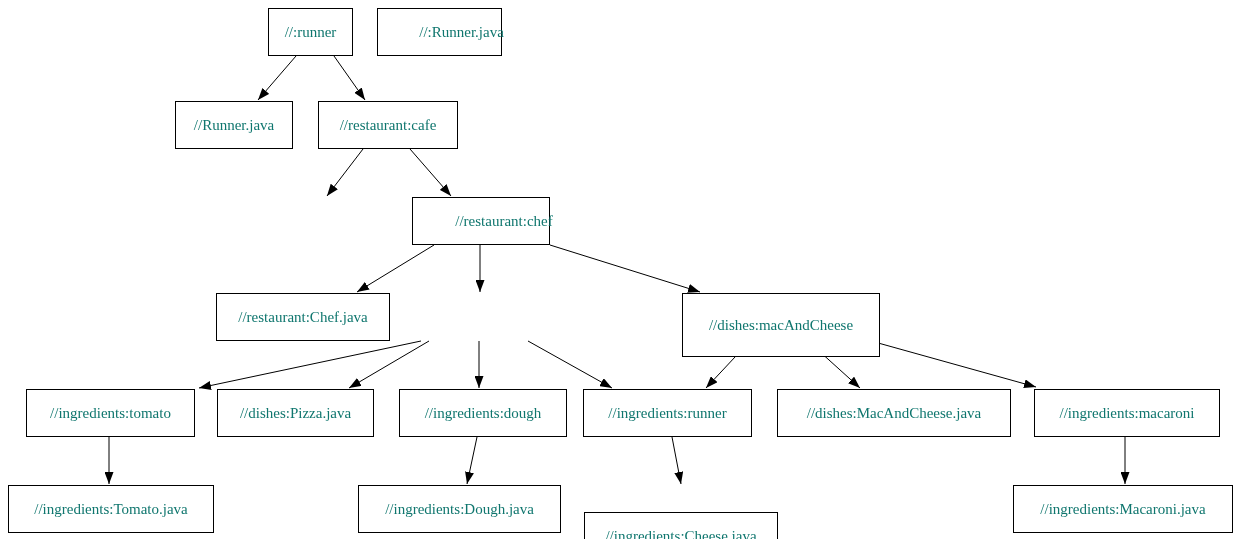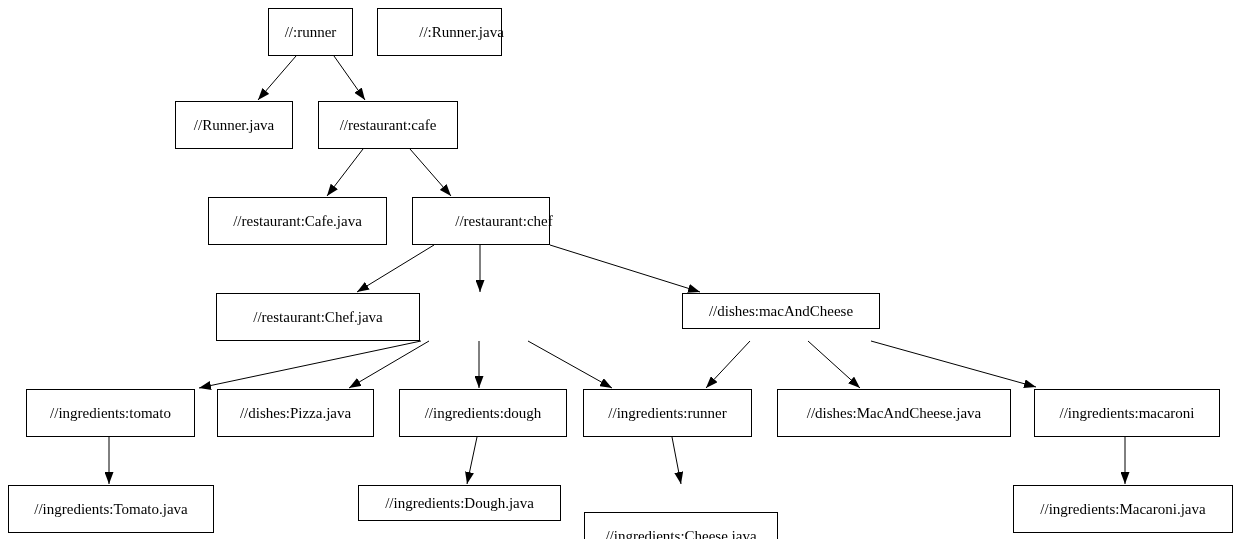--- a/index.html
+++ b/index.html
@@ -23,21 +23,21 @@
   .node {
     position: absolute;
     display: flex;
     align-items: center;
     justify-content: center;
     box-sizing: border-box;
     border: 1px solid #000000;
     background: #ffffff;
     font-size: 15px;
     line-height: 1;
-    color: #000000;
+    color: #0f766e;
     white-space: nowrap;
     text-align: center;
   }
   .edge-line {
     stroke: #000000;
     stroke-width: 1;
     fill: none;
   }
 </style>
 </head>
@@ -67,27 +67,26 @@
       <line x1="109" y1="437" x2="109" y2="484" class="edge-line" stroke="#000000" marker-end="url(#arrowhead)"></line>
       <line x1="477" y1="437" x2="467" y2="484" class="edge-line" stroke="#000000" marker-end="url(#arrowhead)"></line>
       <line x1="672" y1="437" x2="681" y2="484" class="edge-line" stroke="#000000" marker-end="url(#arrowhead)"></line>
       <line x1="1125" y1="437" x2="1125" y2="484" class="edge-line" stroke="#000000" marker-end="url(#arrowhead)"></line>
     </svg>
 
 <div class="node" style="left: 268px; top: 8px; width: 85px; height: 48px; background: rgb(255, 255, 255); border-color: rgb(0, 0, 0);">//:runner</div>
     <div class="node" style="left: 377px; top: 8px; width: 125px; height: 48px; background: rgb(255, 255, 255); border-color: rgb(0, 0, 0); padding-left: 44px;">//:Runner.java</div>
     <div class="node" style="left: 175px; top: 101px; width: 118px; height: 48px; background: rgb(255, 255, 255); border-color: rgb(0, 0, 0);">//Runner.java</div>
     <div class="node" style="left: 318px; top: 101px; width: 140px; height: 48px; background: rgb(255, 255, 255); border-color: rgb(0, 0, 0);">//restaurant:cafe</div>
-    <div class="node" style="left: 208px; top: 197px; width: 179px; height: 48px; background: rgb(255, 255, 255); border-color: rgb(0, 0, 0);">//restaurant:Cafe.java</div>
     <div class="node" style="left: 412px; top: 197px; width: 138px; height: 48px; background: rgb(255, 255, 255); border-color: rgb(0, 0, 0); padding-left: 46px;">//restaurant:chef</div>
-    <div class="node" style="left: 216px; top: 293px; width: 204px; height: 48px; background: rgb(255, 255, 255); border-color: rgb(0, 0, 0);">//restaurant:Chef.java</div>
-    <div class="node" style="left: 682px; top: 293px; width: 198px; height: 36px; background: rgb(255, 255, 255); border-color: rgb(0, 0, 0);">//dishes:macAndCheese</div>
+    <div class="node" style="left: 216px; top: 293px; width: 174px; height: 48px; background: rgb(255, 255, 255); border-color: rgb(0, 0, 0);">//restaurant:Chef.java</div>
+    <div class="node" style="left: 682px; top: 293px; width: 198px; height: 64px; background: rgb(255, 255, 255); border-color: rgb(0, 0, 0);">//dishes:macAndCheese</div>
     <div class="node" style="left: 26px; top: 389px; width: 169px; height: 48px; background: rgb(255, 255, 255); border-color: rgb(0, 0, 0);">//ingredients:tomato</div>
     <div class="node" style="left: 217px; top: 389px; width: 157px; height: 48px; background: rgb(255, 255, 255); border-color: rgb(0, 0, 0);">//dishes:Pizza.java</div>
     <div class="node" style="left: 399px; top: 389px; width: 168px; height: 48px; background: rgb(255, 255, 255); border-color: rgb(0, 0, 0);">//ingredients:dough</div>
     <div class="node" style="left: 583px; top: 389px; width: 169px; height: 48px; background: rgb(255, 255, 255); border-color: rgb(0, 0, 0);">//ingredients:runner</div>
     <div class="node" style="left: 777px; top: 389px; width: 234px; height: 48px; background: rgb(255, 255, 255); border-color: rgb(0, 0, 0);">//dishes:MacAndCheese.java</div>
     <div class="node" style="left: 8px; top: 485px; width: 206px; height: 48px; background: rgb(255, 255, 255); border-color: rgb(0, 0, 0);">//ingredients:Tomato.java</div>
     <div class="node" style="left: 1034px; top: 389px; width: 186px; height: 48px; background: rgb(255, 255, 255); border-color: rgb(0, 0, 0);">//ingredients:macaroni</div>
-    <div class="node" style="left: 358px; top: 485px; width: 203px; height: 36px; background: rgb(255, 255, 255); border-color: rgb(0, 0, 0);">//ingredients:Dough.java</div>
+    <div class="node" style="left: 358px; top: 485px; width: 203px; height: 48px; background: rgb(255, 255, 255); border-color: rgb(0, 0, 0);">//ingredients:Dough.java</div>
     <div class="node" style="left: 584px; top: 512px; width: 194px; height: 48px; background: rgb(255, 255, 255); border-color: rgb(0, 0, 0);">//ingredients:Cheese.java</div>
     <div class="node" style="left: 1013px; top: 485px; width: 220px; height: 48px; background: rgb(255, 255, 255); border-color: rgb(0, 0, 0);">//ingredients:Macaroni.java</div>
   </div>
 
 </body></html>

